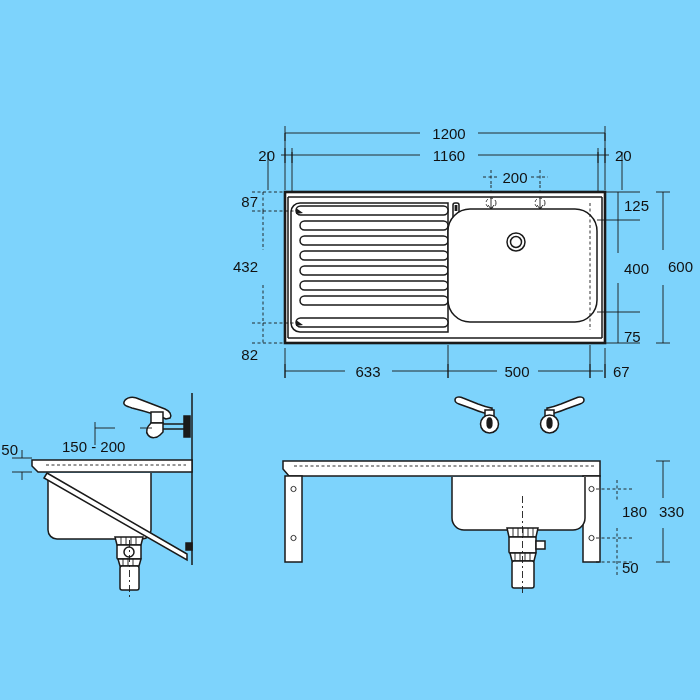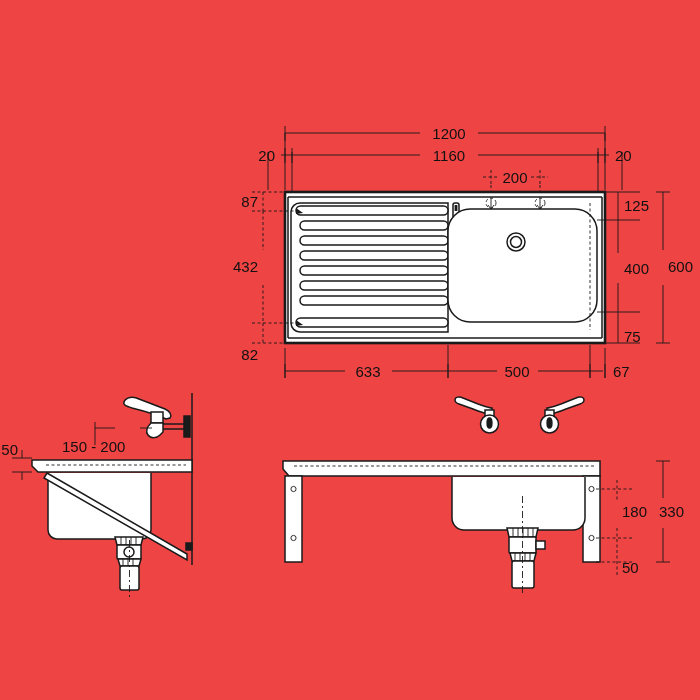--- a/index.html
+++ b/index.html
@@ -10,21 +10,21 @@
   body {
     width: 700px;
     height: 700px;
     font-family: "Liberation Sans", sans-serif;
     overflow: hidden;
   }
   #sheet {
     position: relative;
     width: 700px;
     height: 700px;
-    background: #ef4444;
+    background: #7dd3fc;
   }
   svg.drawing {
     position: absolute;
     left: 0;
     top: 0;
     width: 700px;
     height: 700px;
   }
   .dim-text {
     font-family: "Liberation Sans", sans-serif;

